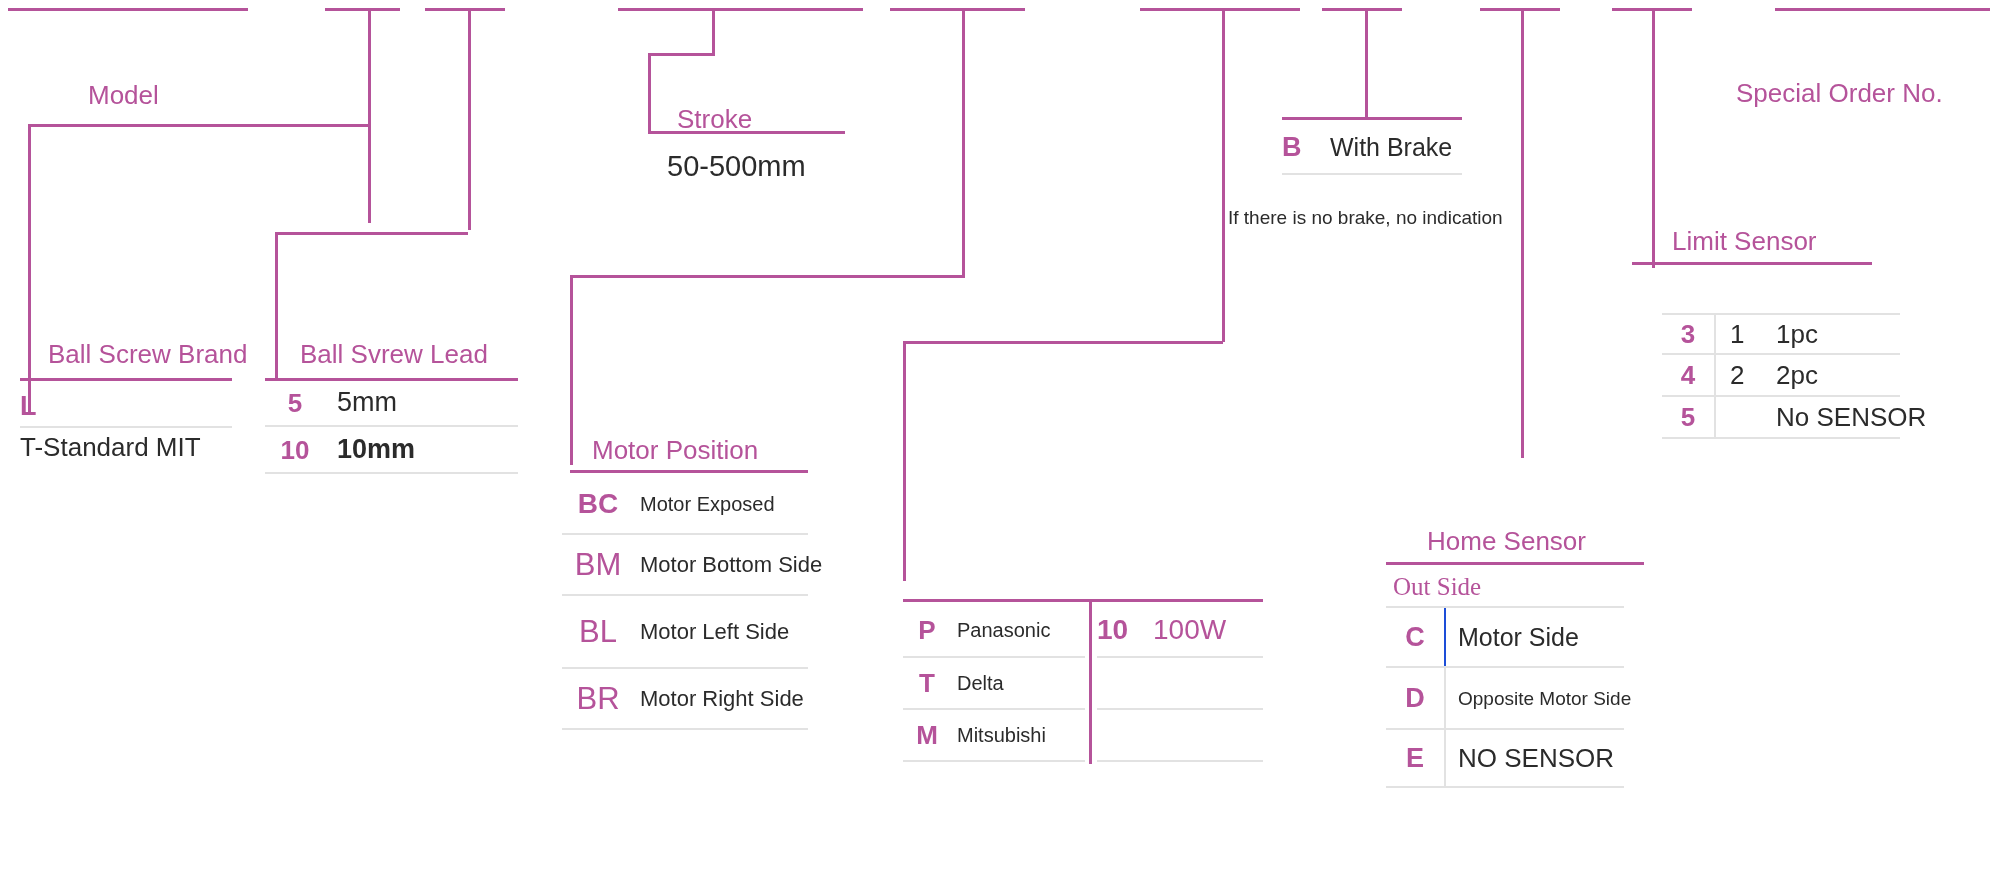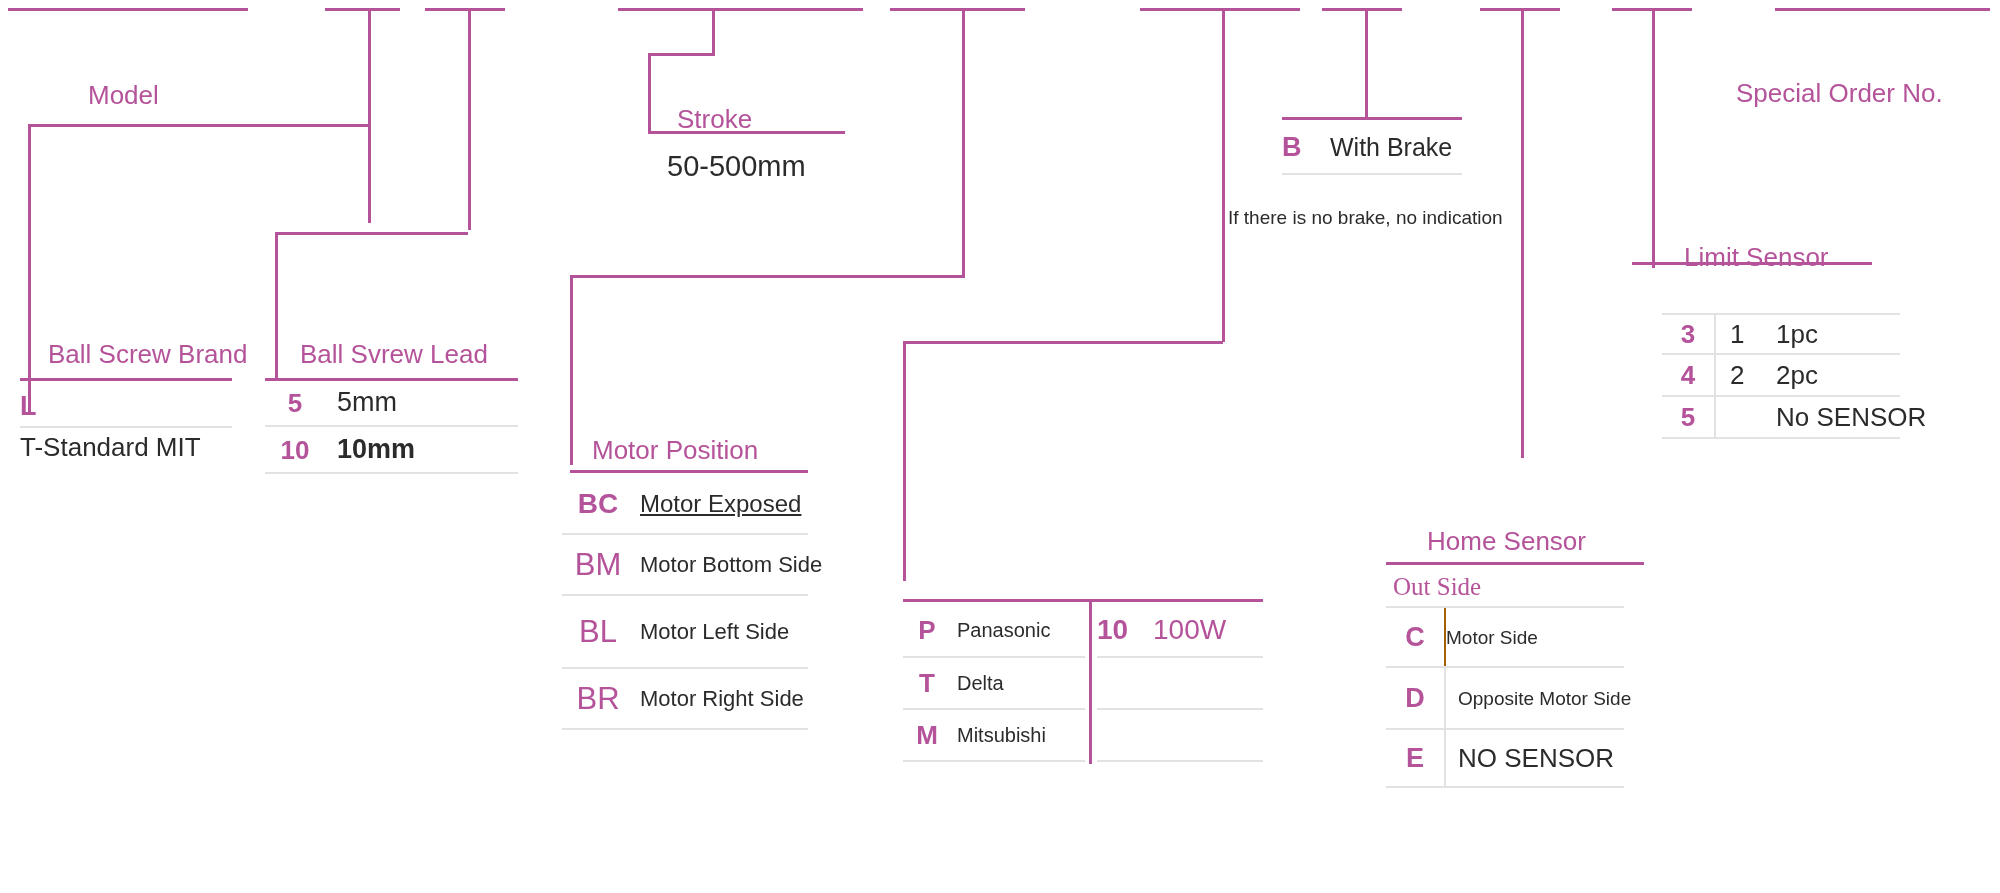--- a/index.html
+++ b/index.html
@@ -132,21 +132,21 @@
   <div class="plain" style="left:667px;top:152px;font-size:29px;">50-500mm</div>
 
   <div class="ln h" style="left:570px;top:275px;width:392px;"></div>
   <div class="ln v" style="left:570px;top:275px;height:190px;"></div>
   <div class="ghead" style="left:592px;top:437px;">Motor Position</div>
   <div class="prule" style="left:570px;top:470px;width:238px;"></div>
 
   <div class="tbl" style="left:562px;top:474px;width:246px;">
     <div class="row" style="height:61px;">
       <div class="code" style="width:72px;font-size:28px;">BC</div>
-      <div class="desc" style="font-size:24px;padding-left:6px;text-decoration:underline;">Motor Exposed</div>
+      <div class="desc" style="font-size:20px;padding-left:6px;">Motor Exposed</div>
     </div>
     <div class="row" style="height:61px;">
       <div class="code thin" style="width:72px;font-size:31px;">BM</div>
       <div class="desc" style="font-size:22px;padding-left:6px;">Motor Bottom Side</div>
     </div>
     <div class="row" style="height:73px;">
       <div class="code thin" style="width:72px;font-size:31px;">BL</div>
       <div class="desc" style="font-size:22px;padding-left:6px;">Motor Left Side</div>
     </div>
     <div class="row" style="height:61px;">
@@ -200,33 +200,33 @@
   </div>
   <div class="plain" style="left:1228px;top:208px;font-size:19px;">If there is no brake, no indication</div>
 
   <div class="ghead" style="left:1427px;top:528px;">Home Sensor</div>
   <div class="prule" style="left:1386px;top:562px;width:258px;"></div>
   <div class="ghead small" style="left:1393px;top:574px;">Out Side</div>
 
   <div class="tbl" style="left:1386px;top:606px;width:238px;">
     <div class="row" style="height:62px;border-top:2px solid #e2e2e2;">
       <div class="code" style="width:58px;font-size:27px;">C</div>
-      <div class="desc" style="font-size:19px;border-left:2px solid #a16207;height:100%;display:flex;align-items:center;">Motor Side</div>
+      <div class="desc" style="font-size:25px;padding-left:12px;border-left:2px solid #1d4ed8;height:100%;display:flex;align-items:center;">Motor Side</div>
     </div>
     <div class="row" style="height:62px;">
       <div class="code" style="width:58px;font-size:27px;">D</div>
       <div class="desc" style="font-size:19px;padding-left:12px;border-left:2px solid #e2e2e2;height:100%;display:flex;align-items:center;">Opposite Motor Side</div>
     </div>
     <div class="row" style="height:58px;">
       <div class="code" style="width:58px;font-size:27px;">E</div>
       <div class="desc" style="font-size:26px;padding-left:12px;border-left:2px solid #e2e2e2;height:100%;display:flex;align-items:center;">NO SENSOR</div>
     </div>
   </div>
 
-  <div class="ghead" style="left:1672px;top:244px;margin-left:12px;">Limit Sensor</div>
+  <div class="ghead" style="left:1672px;top:228px;">Limit Sensor</div>
   <div class="ln h" style="left:1632px;top:262px;width:240px;"></div>
   <div class="ln v" style="left:1632px;top:262px;height:-0px;"></div>
 
   <div class="tbl" style="left:1662px;top:313px;width:238px;">
     <div class="row" style="height:42px;border-top:2px solid #e2e2e2;">
       <div class="code" style="width:52px;font-size:26px;">3</div>
       <div class="desc" style="font-size:26px;padding-left:14px;flex:none;width:34px;border-left:2px solid #e2e2e2;height:100%;display:flex;align-items:center;">1</div>
       <div class="desc" style="font-size:26px;padding-left:12px;">1pc</div>
     </div>
     <div class="row" style="height:42px;">

